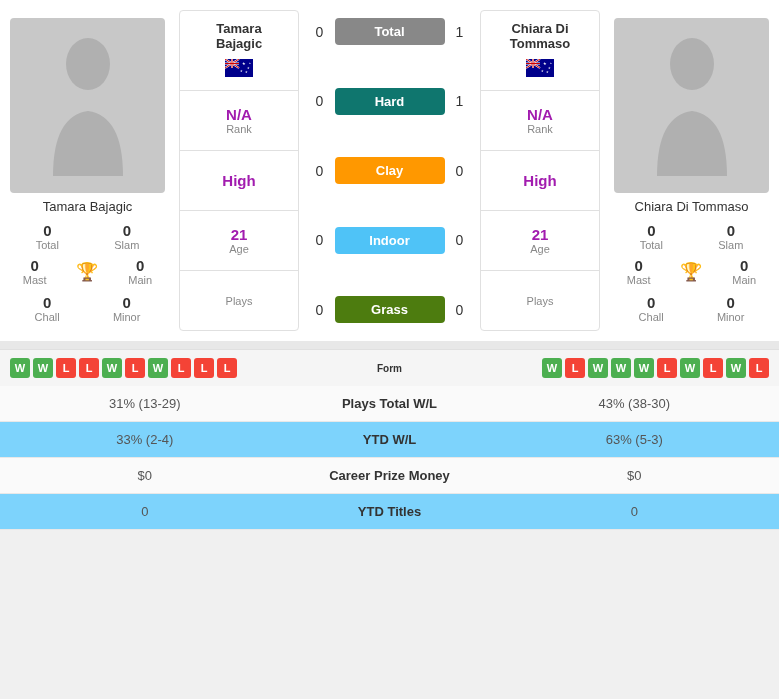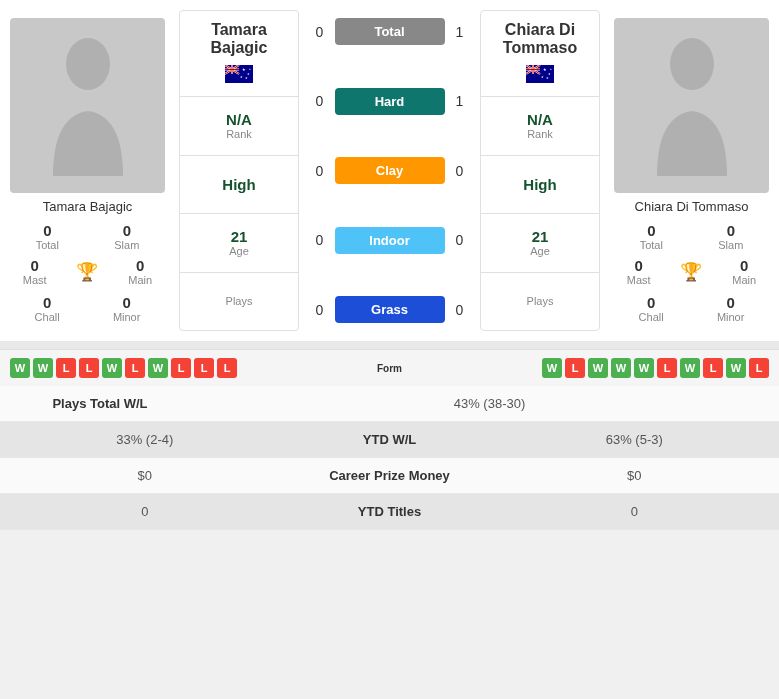--- a/index.html
+++ b/index.html
@@ -118,21 +118,21 @@
       flex: 1;
     }
 
     .mid-stat-cell:last-child {
       border-bottom: none;
     }
 
     .mid-stat-value {
       font-size: 15px;
       font-weight: bold;
-      color: #14532d;
+      color: #a21caf;
     }
 
     .mid-stat-label {
       font-size: 11px;
       color: #888;
     }
 
     .court-row {
       display: flex;
       flex-direction: row;
@@ -169,21 +169,21 @@
 
     .court-clay {
       background: #FF9800;
     }
 
     .court-indoor {
       background: #4fc3f7;
     }
 
     .court-grass {
-      background: #1d4ed8;
+      background: #4d7c0f;
     }
 
     
     .right-stats {
       display: flex;
       flex-direction: column;
       width: 120px;
       border: 1px solid #e0e0e0;
       margin: 0 4px;
       border-radius: 4px;
@@ -240,21 +240,21 @@
     .stats-table {
       width: 100%;
     }
 
     .stats-row {
       display: flex;
       flex-direction: row;
       align-items: center;
       border-bottom: 1px solid #e8e8e8;
       padding: 10px 0;
-      background: #e5e5e5;
+      background: #7dd3fc;
     }
 
     .stats-row:nth-child(odd) {
       background: #fafafa;
     }
 
     .stats-left-val {
       flex: 1;
       text-align: center;
       font-size: 13px;
@@ -276,21 +276,21 @@
       color: #555;
     }
 
     
     .section-divider {
       height: 8px;
       background: #e8e8e8;
     }
 
     .player-title {
-      font-size: 16px;
+      font-size: 13px;
       font-weight: bold;
       text-align: center;
       color: #333;
       margin-bottom: 4px;
     }
 
     
     .aus-flag {
       width: 28px;
       height: 18px;
@@ -544,20 +544,21 @@
         <div class="form-badge loss">L</div>
         <div class="form-badge win">W</div>
         <div class="form-badge loss">L</div>
         <div class="form-badge win">W</div>
         <div class="form-badge loss">L</div>
       </div>
   </div>
 
   <div class="stats-table" id="stats-table">
       <div class="stats-row">
+        <div class="stats-left-val">31% (13-29)</div>
         <div class="stats-center-label">Plays Total W/L</div>
         <div class="stats-right-val">43% (38-30)</div>
       </div>
       <div class="stats-row">
         <div class="stats-left-val">33% (2-4)</div>
         <div class="stats-center-label">YTD W/L</div>
         <div class="stats-right-val">63% (5-3)</div>
       </div>
       <div class="stats-row">
         <div class="stats-left-val">$0</div>

